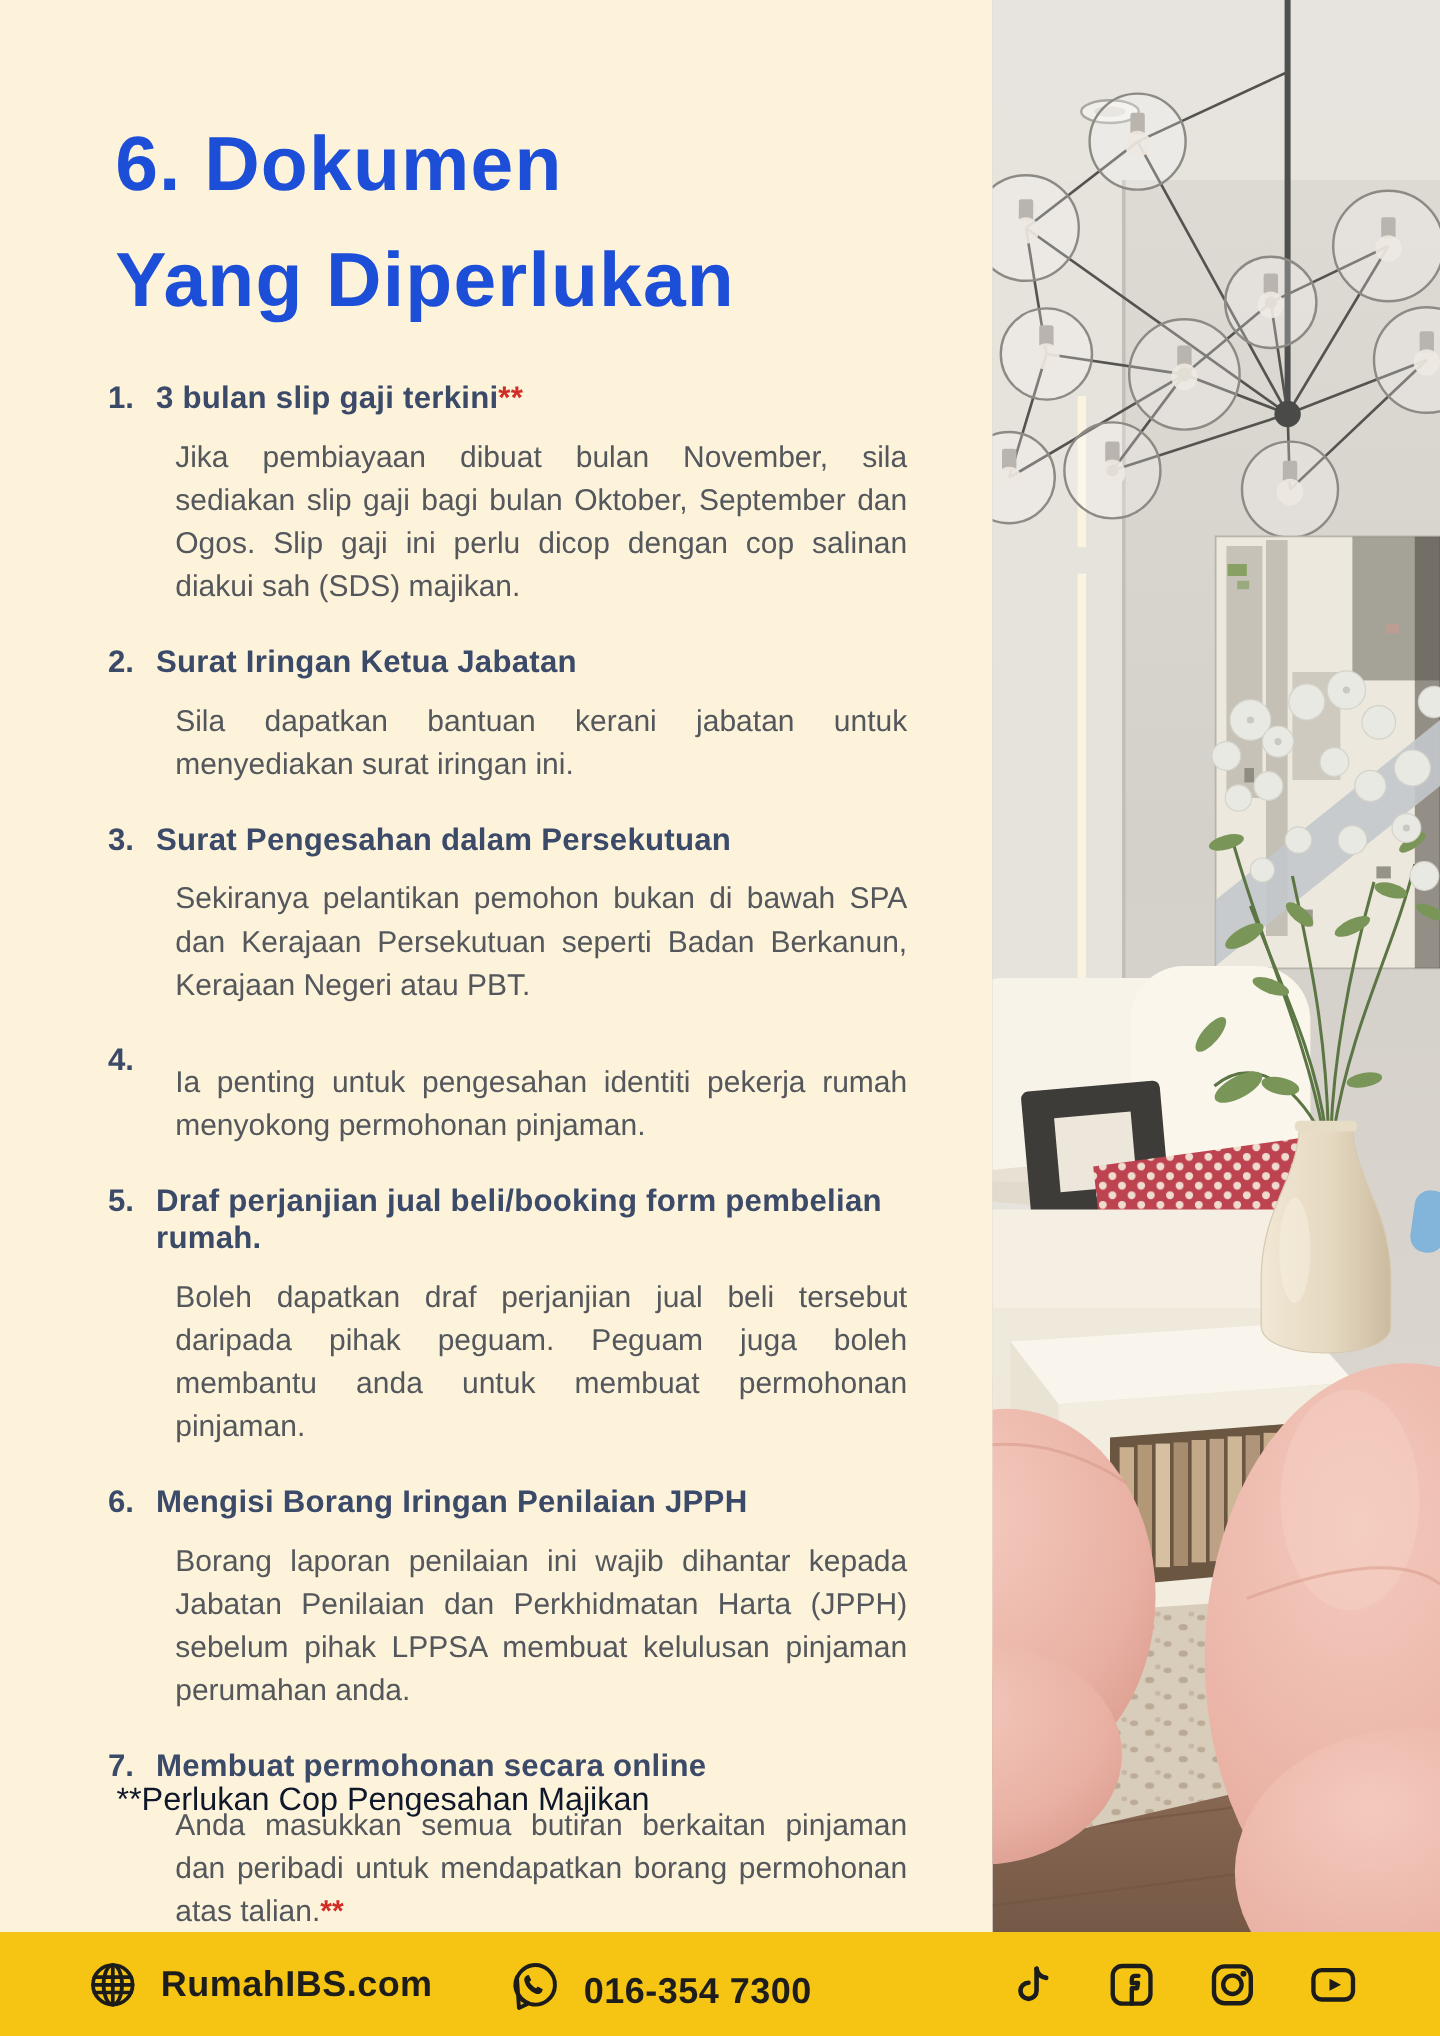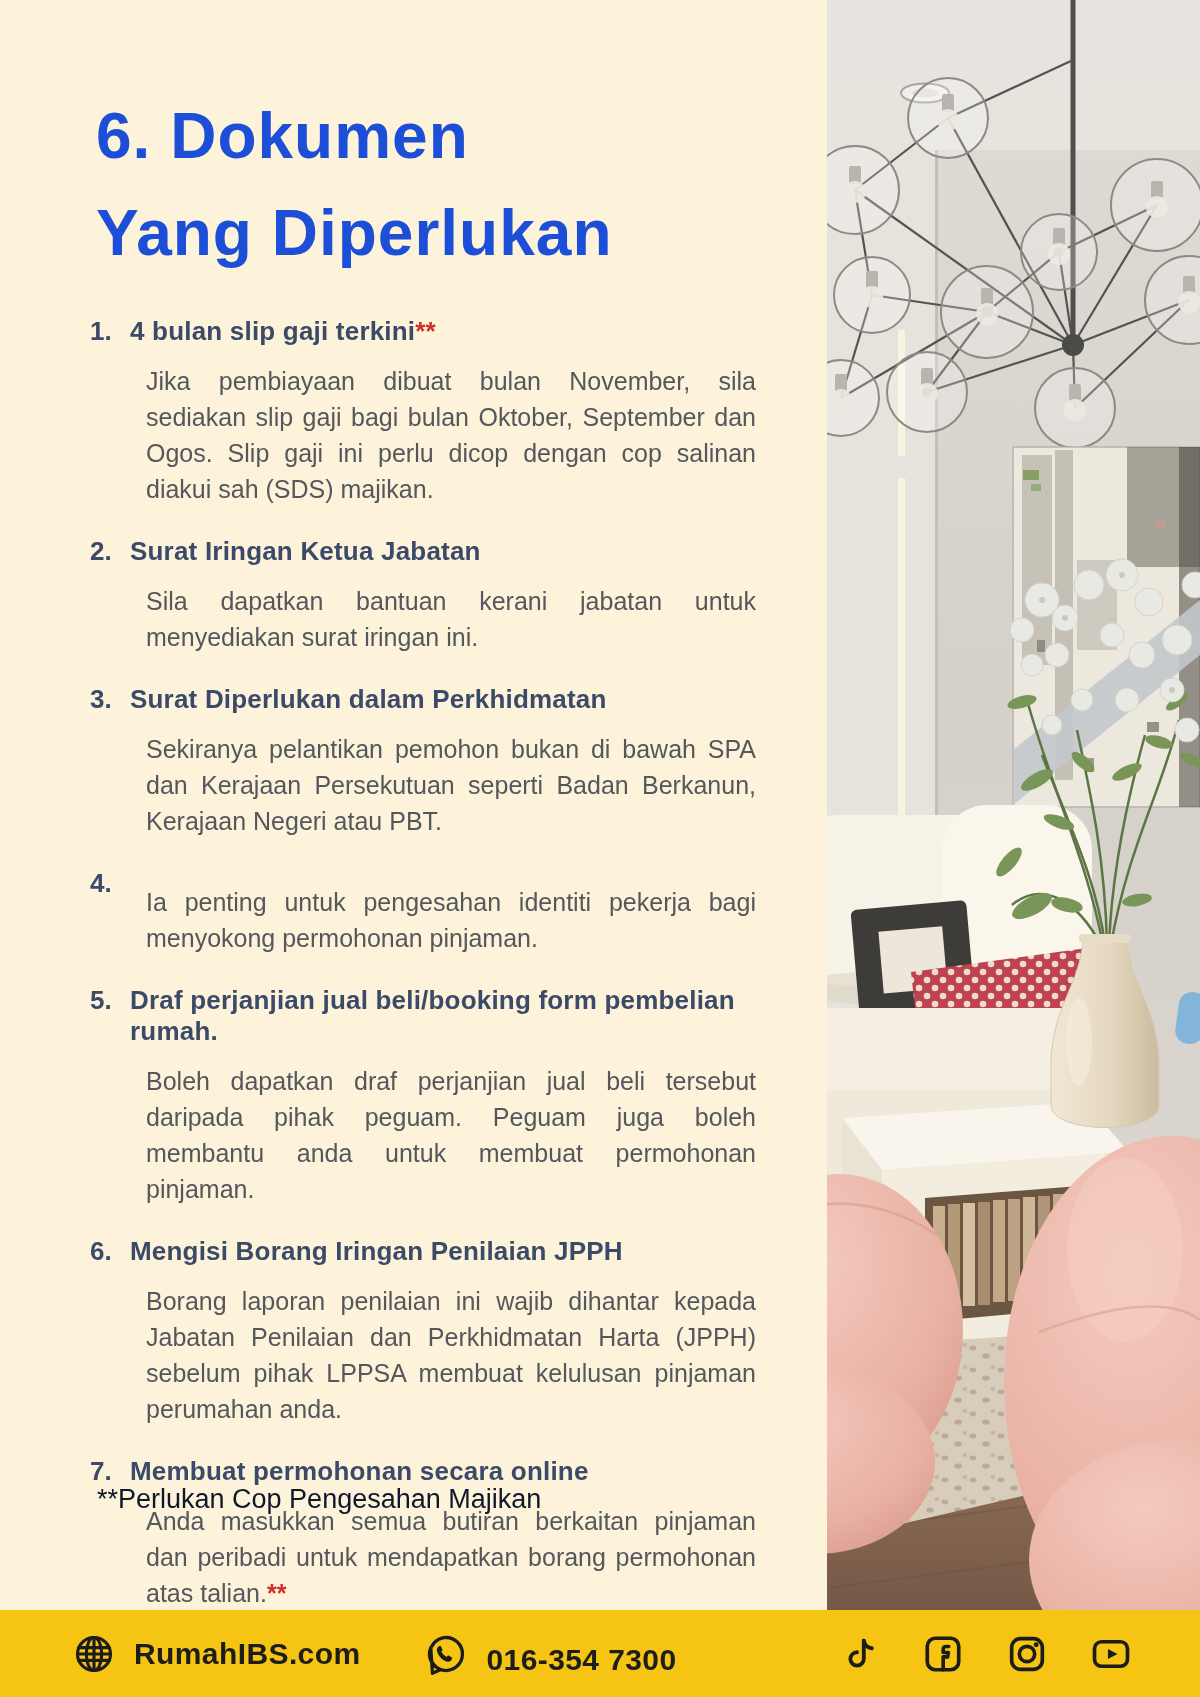--- a/index.html
+++ b/index.html
@@ -36,45 +36,45 @@
 
   <div class="content">
     <h1 class="title">
       <div>6. Dokumen</div>
       <div>Yang Diperlukan</div>
     </h1>
 
     <div class="item">
       <div class="num">1.</div>
       <div class="item-content">
-        <h3><span>4 bulan slip gaji terkini</span><span class="mark">**</span></h3>
+        <h3><span>3 bulan slip gaji terkini</span><span class="mark">**</span></h3>
         <p><span>Jika pembiayaan dibuat bulan November, sila sediakan slip gaji bagi bulan Oktober, September dan Ogos. Slip gaji ini perlu dicop dengan cop salinan diakui sah (SDS) majikan.</span><span class="mark"></span></p>
       </div>
     </div>
 
     <div class="item">
       <div class="num">2.</div>
       <div class="item-content">
         <h3><span>Surat Iringan Ketua Jabatan</span><span class="mark"></span></h3>
         <p><span>Sila dapatkan bantuan kerani jabatan untuk menyediakan surat iringan ini.</span><span class="mark"></span></p>
       </div>
     </div>
 
     <div class="item">
       <div class="num">3.</div>
       <div class="item-content">
-        <h3><span>Surat Diperlukan dalam Perkhidmatan</span><span class="mark"></span></h3>
+        <h3><span>Surat Pengesahan dalam Persekutuan</span><span class="mark"></span></h3>
         <p><span>Sekiranya pelantikan pemohon bukan di bawah SPA dan Kerajaan Persekutuan seperti Badan Berkanun, Kerajaan Negeri atau PBT.</span><span class="mark"></span></p>
       </div>
     </div>
 
     <div class="item">
       <div class="num">4.</div>
       <div class="item-content">
-        <p><span>Ia penting untuk pengesahan identiti pekerja bagi menyokong permohonan pinjaman.</span><span class="mark"></span></p>
+        <p><span>Ia penting untuk pengesahan identiti pekerja rumah menyokong permohonan pinjaman.</span><span class="mark"></span></p>
       </div>
     </div>
 
     <div class="item">
       <div class="num">5.</div>
       <div class="item-content">
         <h3><span>Draf perjanjian jual beli/booking form pembelian rumah.</span><span class="mark"></span></h3>
         <p><span>Boleh dapatkan draf perjanjian jual beli tersebut daripada pihak peguam. Peguam juga boleh membantu anda untuk membuat permohonan pinjaman.</span><span class="mark"></span></p>
       </div>
     </div>

